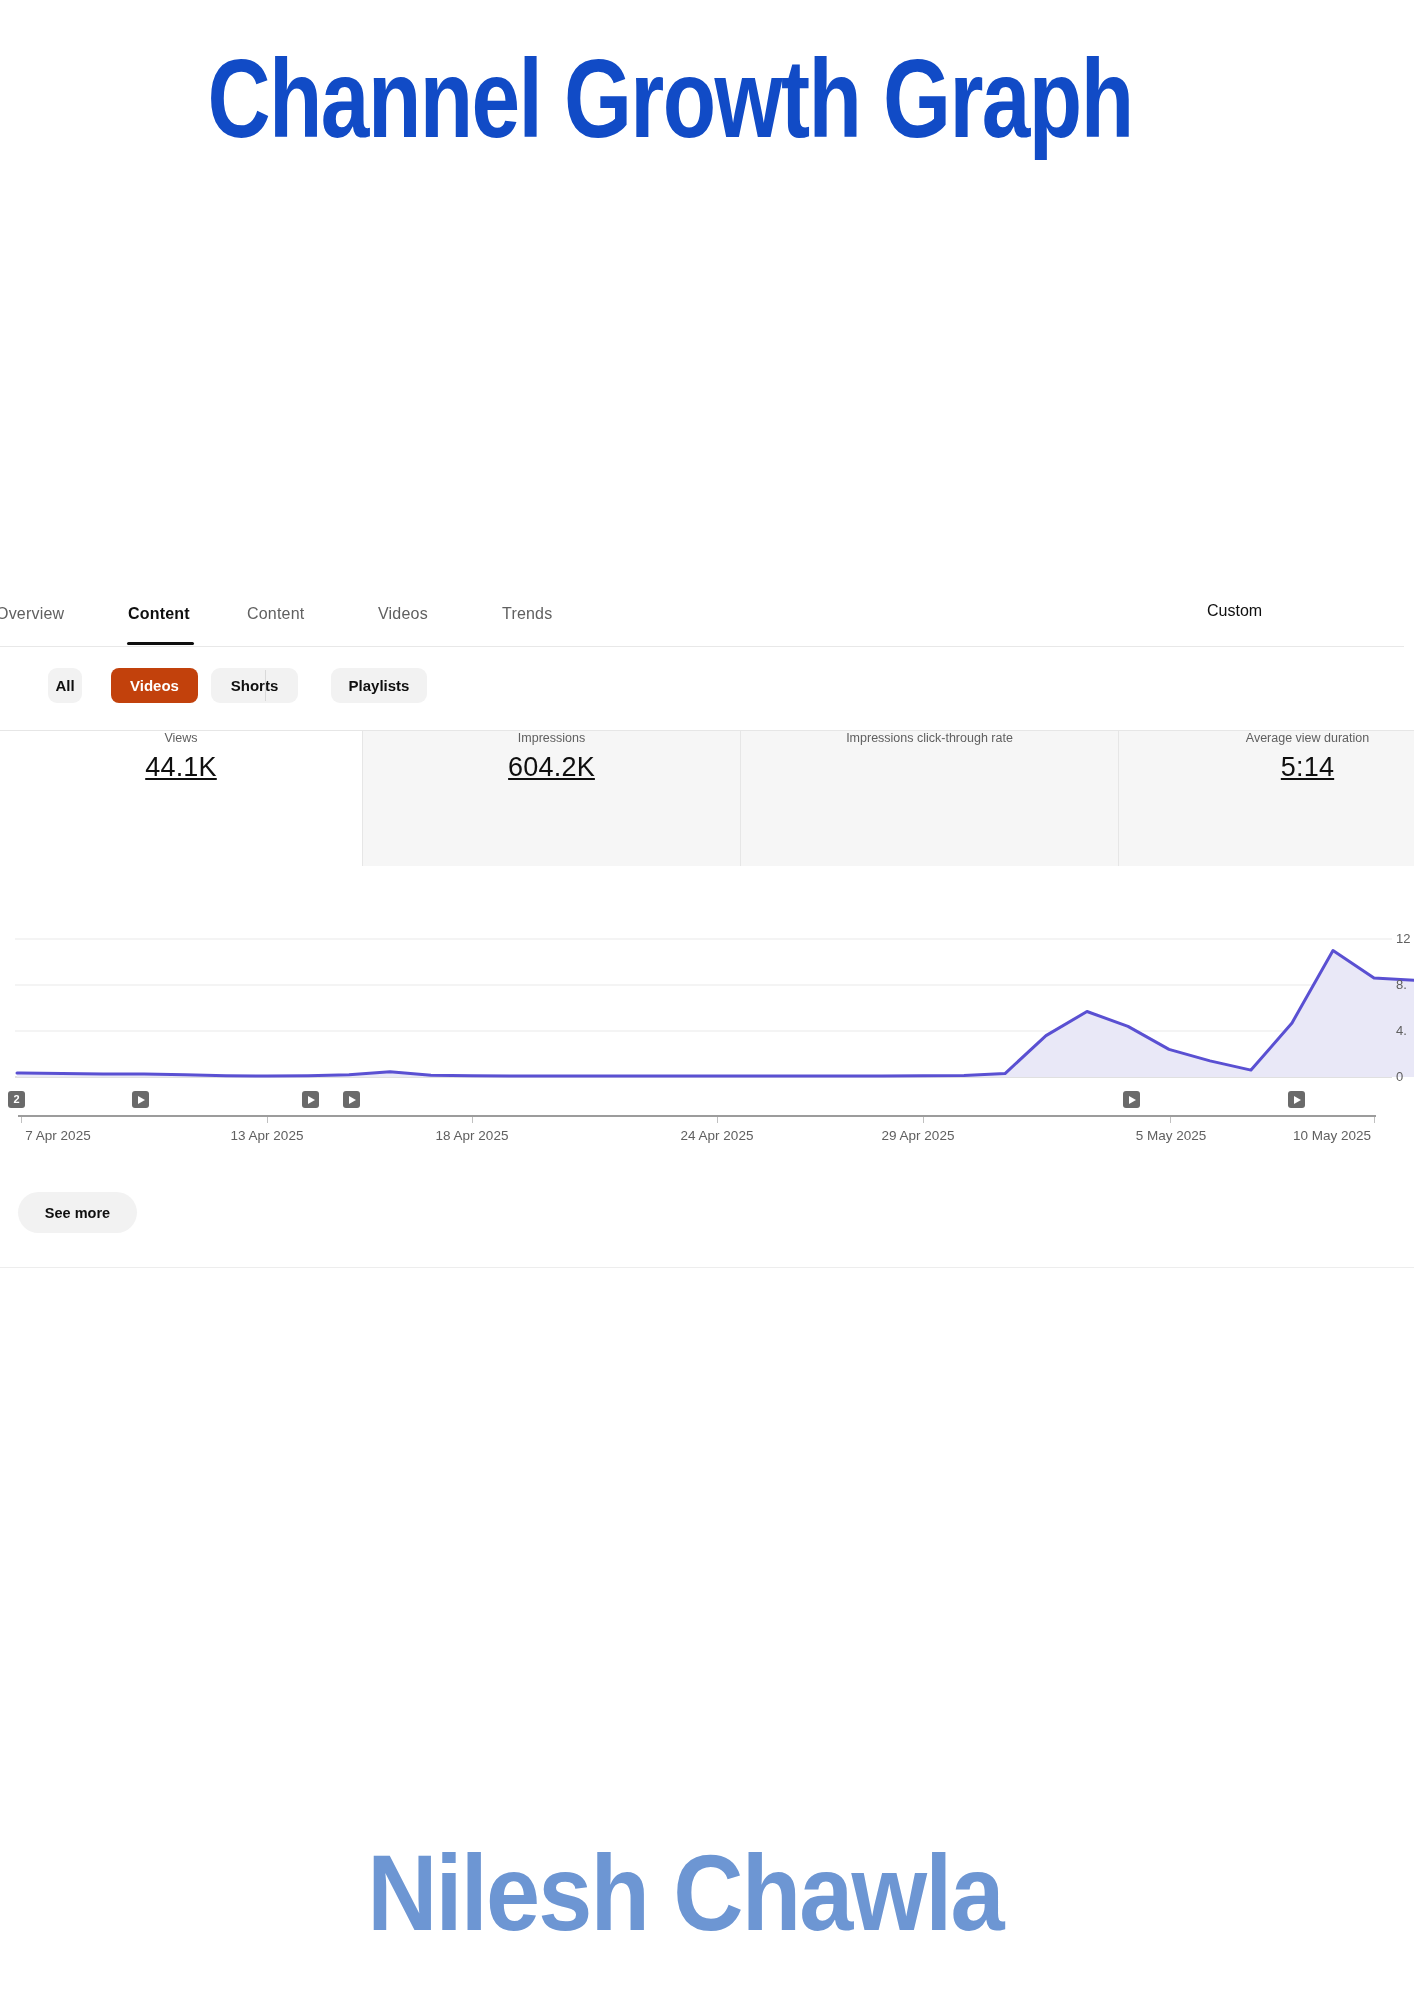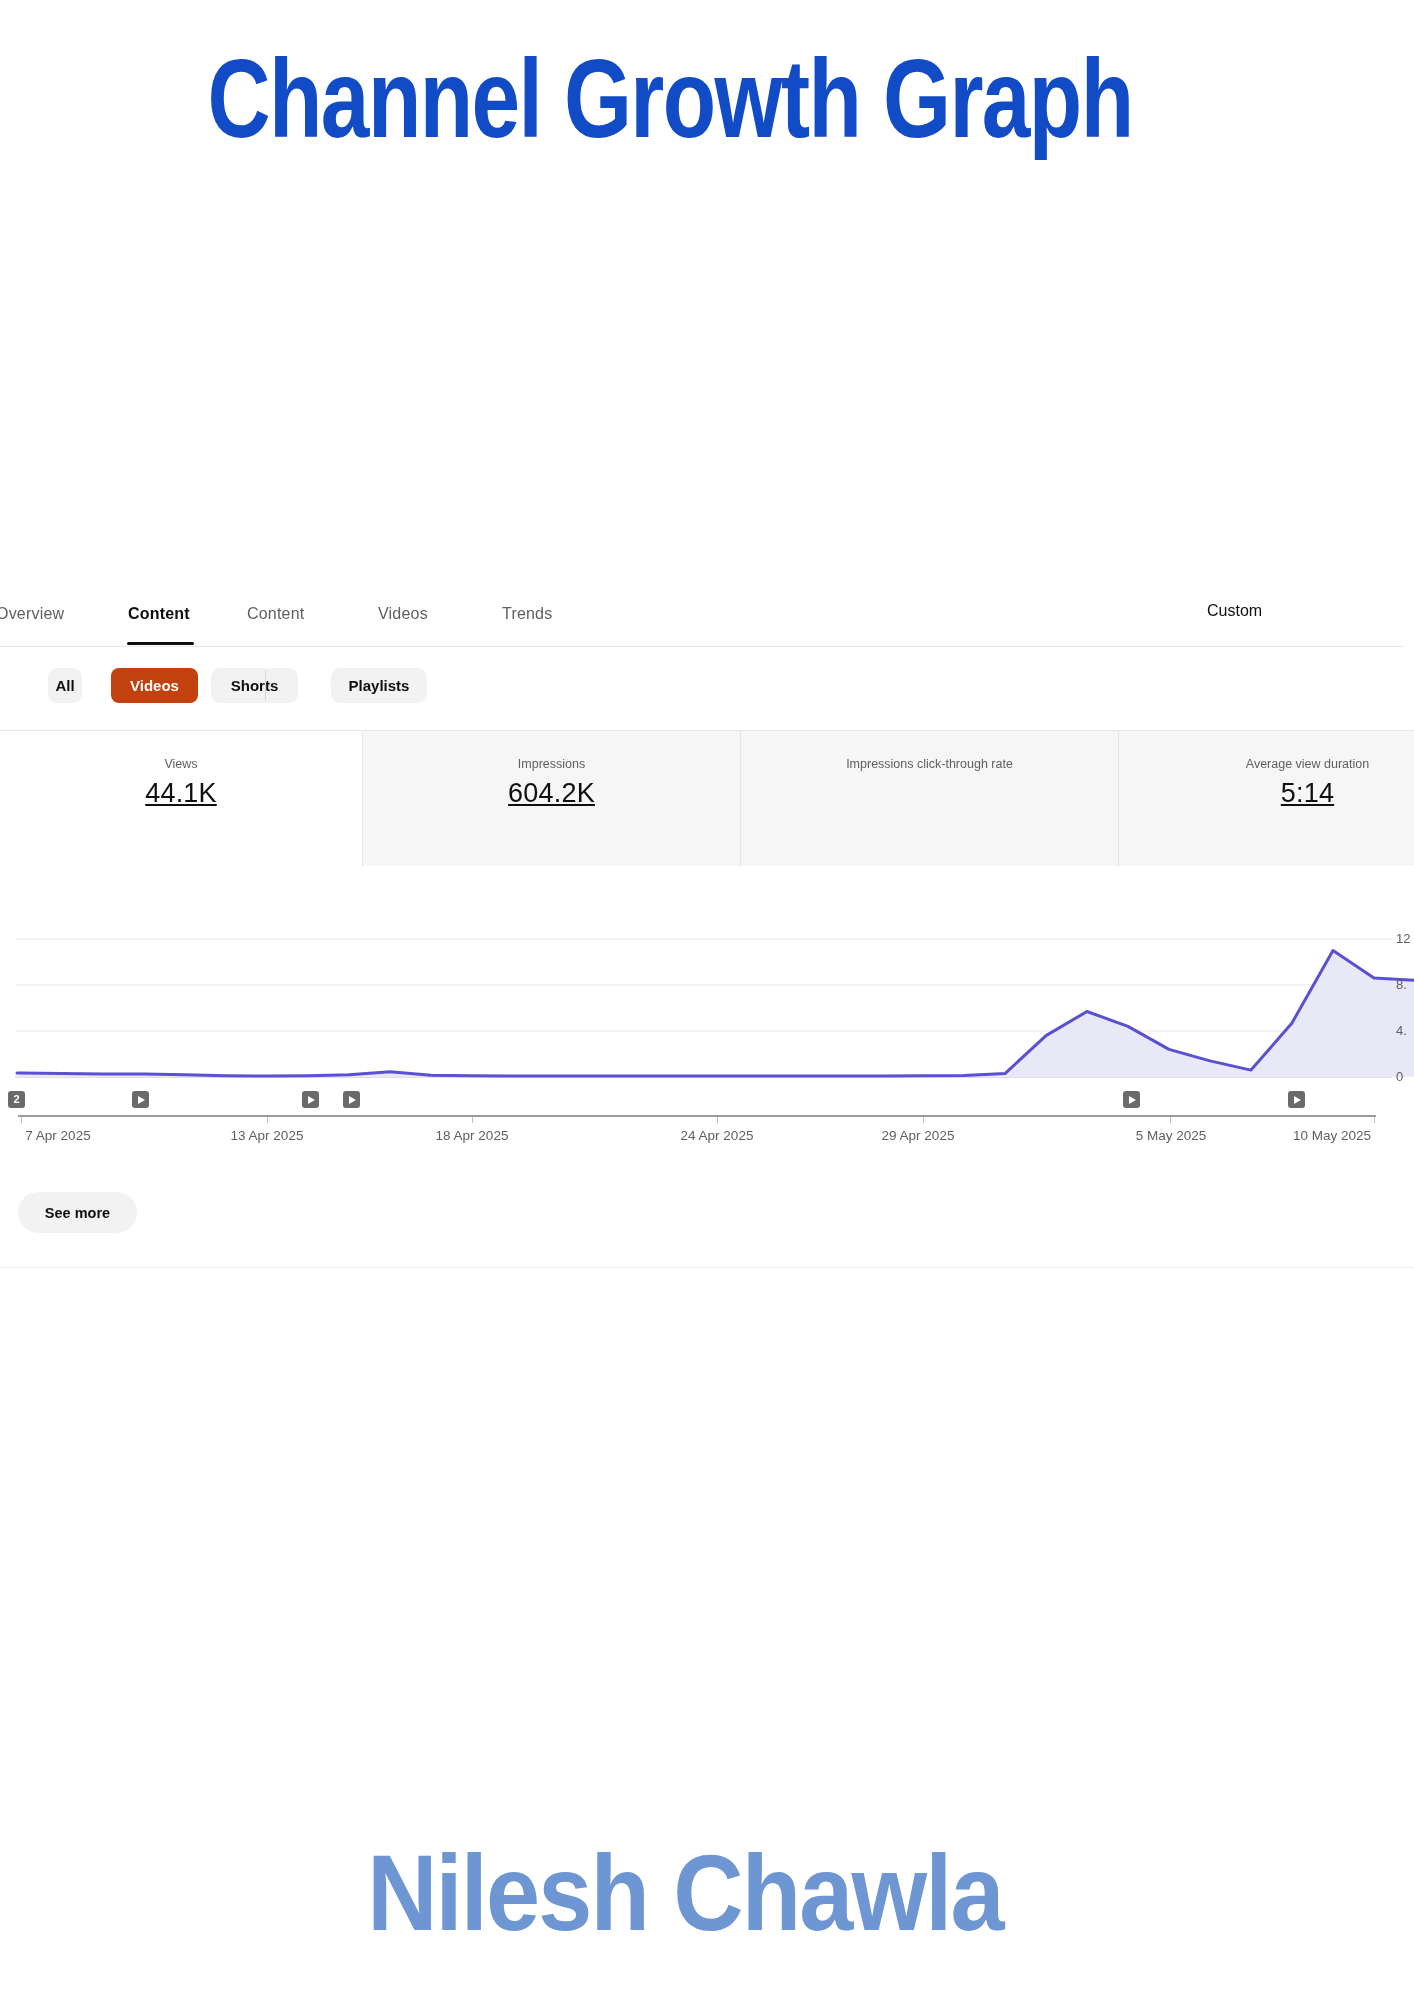--- a/index.html
+++ b/index.html
@@ -42,21 +42,21 @@
           white-space:nowrap;margin-left:48px; }
   .chip.selected { background:#c2410c; color:#fff;border-radius:8px; }
   .chip-divider { position:absolute; top:670px; left:265px; width:1px; height:31px;
                   background:#d9d9d9; }
   
   .cards { position:absolute; left:0; top:730px; width:1414px; height:135px;
            border-top:1px solid #e6e6e6; }
   .card { position:absolute; top:0; height:135px; background:#f6f6f6;
           border-right:1px solid #e6e6e6; text-align:center; cursor:pointer; }
   .card.selected { background:#ffffff; }
-  .card-label { margin-top:26px; font-size:12.5px; color:#606060; }
+  .card-label { font-size:12.5px; color:#606060; }
   .card-value { margin-top:7px; font-size:27px; color:#0f0f0f; letter-spacing:.2px;text-decoration:underline; }
   
   .chart-svg { position:absolute; left:0; top:915px; }
   .y-label { position:absolute; left:1396px; width:18px; height:18px; overflow:hidden;
              font-size:13px; color:#606060; line-height:18px; white-space:nowrap; }
   .marker { position:absolute; top:1091px; width:17px; height:17px; background:#6a6a6a;
             border-radius:3px; display:flex; align-items:center; justify-content:center;
             cursor:pointer; }
   .marker .count { color:#fff; font-size:11px; font-weight:700; line-height:1; }
   .play-tri { width:0; height:0; border-left:7px solid #fff;

